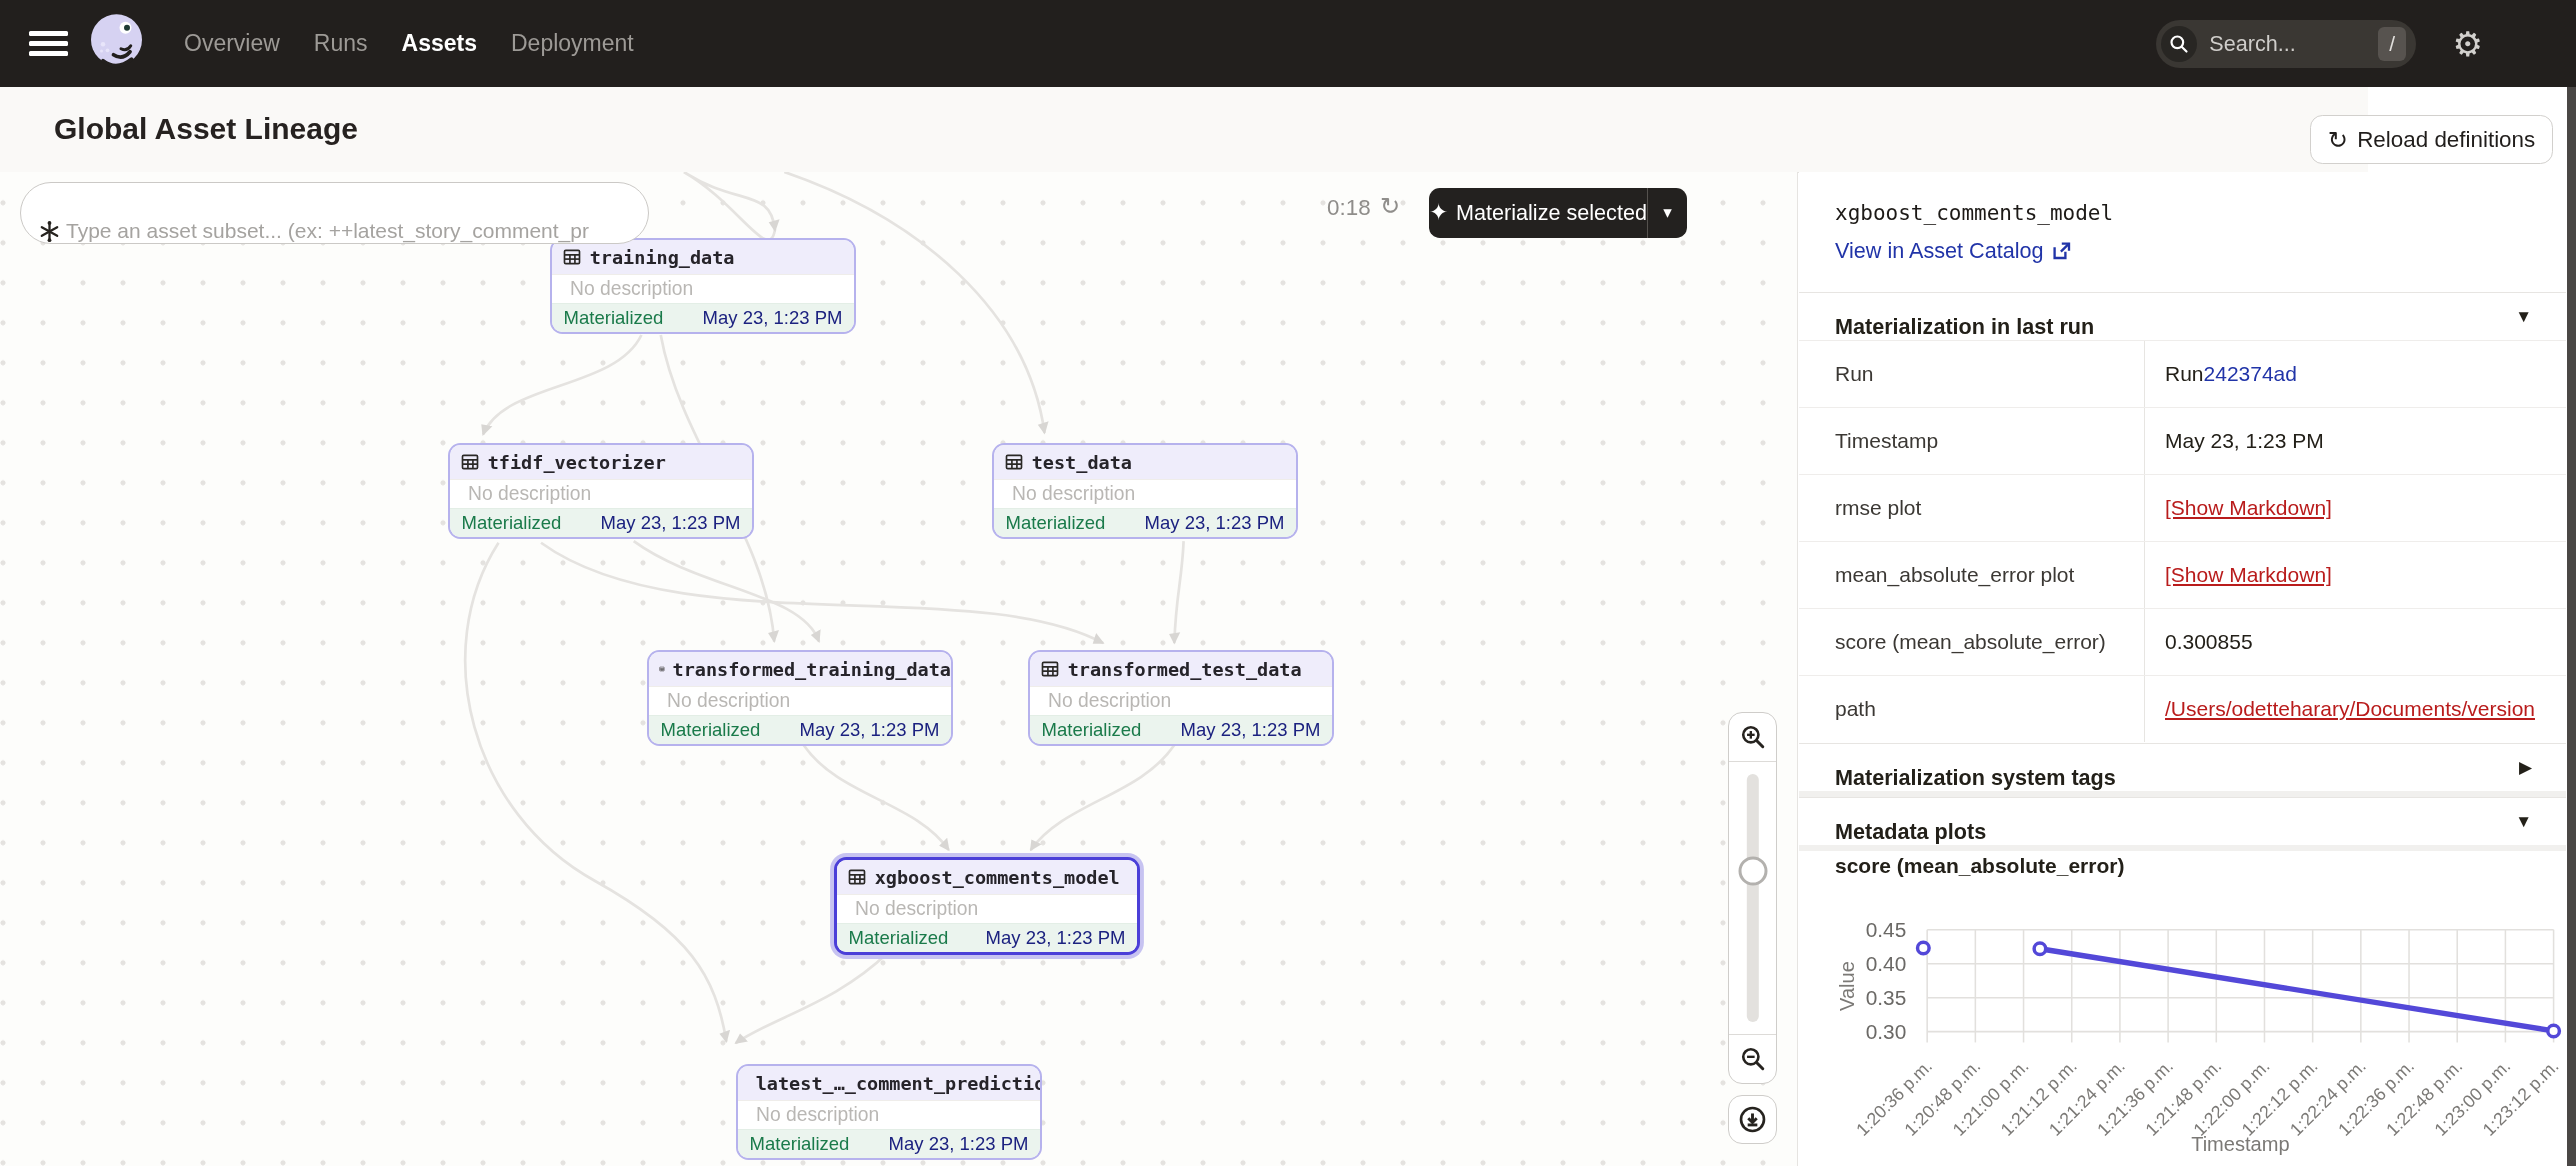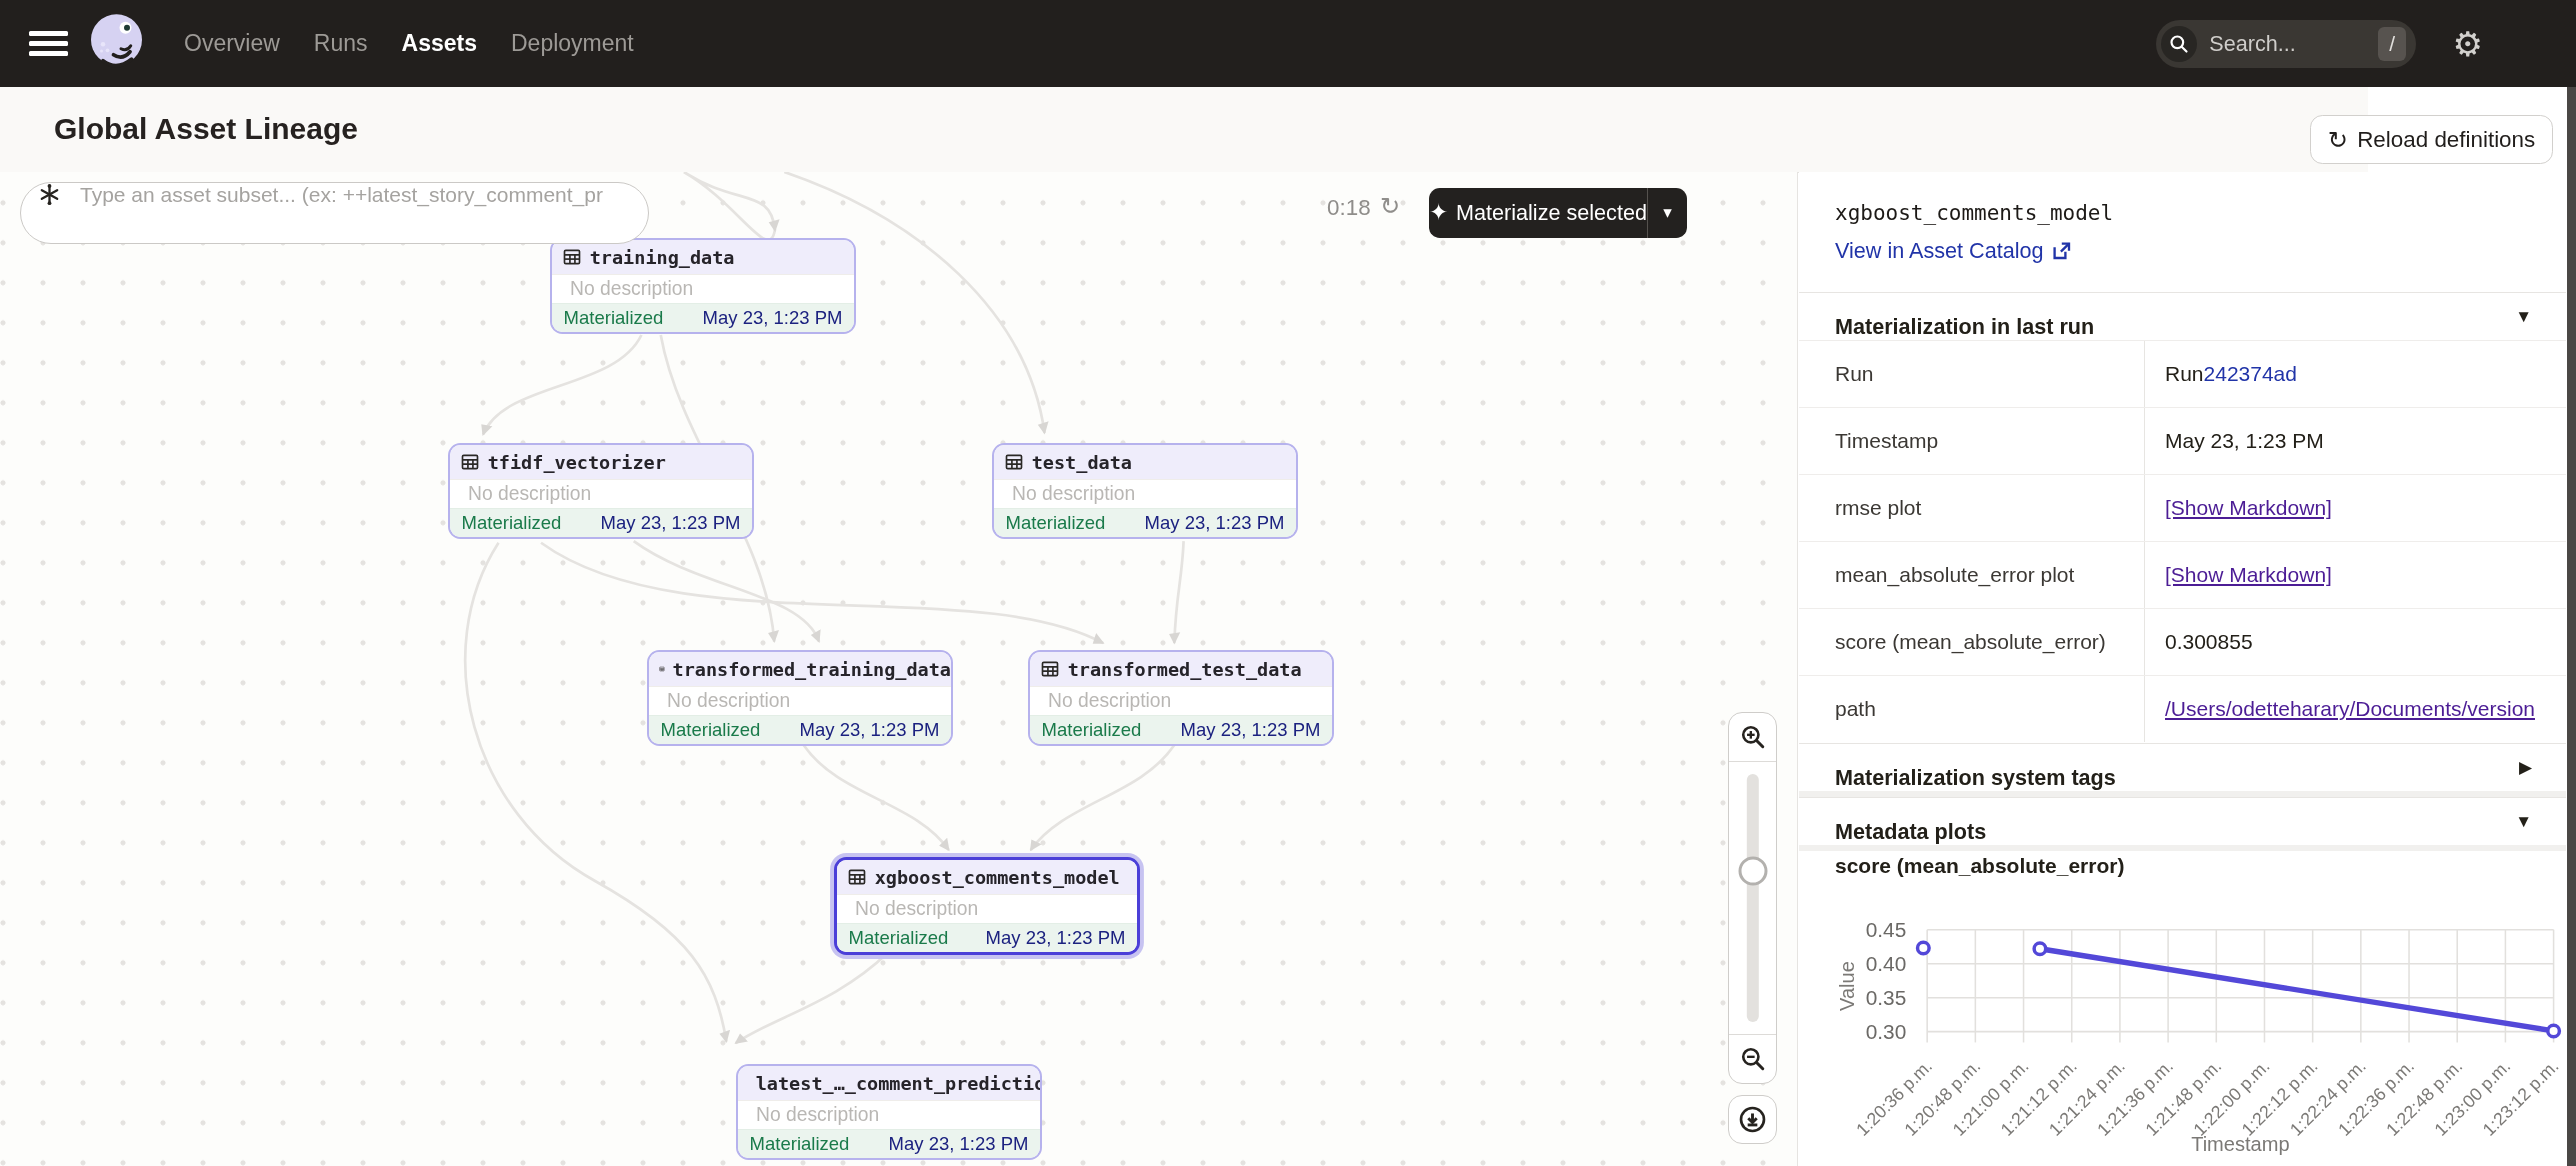--- a/index.html
+++ b/index.html
@@ -51,22 +51,22 @@
              font-weight:bold; white-space:nowrap; }
   .an-desc { height:29px; background:#fff; display:flex; align-items:center; padding-left:18px;
              font-size:19.3px; color:#B9B7B4; border-top:0.8px solid #EFEDEA; }
   .an-footer { height:29px; background:#EBF4EE; display:flex; align-items:center;
                justify-content:space-between; padding:0 11.6px; border-top:0.8px solid #E3EEE6; }
   .an-status { font-size:18.5px; color:#1A7A4A; }
   .an-date { font-size:18.5px; color:#1C2280; }
 
   
   .filter-box { position:absolute; left:20px; top:10px; width:629px; height:62px; background:#fff;
-                border:1.5px solid #CBC9C6; border-radius:31px; display:flex; align-items:flex-start;
-                padding:0 17px; gap:19px; z-index:5; overflow:hidden; }
+                border:1.5px solid #CBC9C6; border-radius:31px; display:flex; align-items:flex-end;
+                padding:0 17px; gap:5px; z-index:5; overflow:hidden; }
   .filter-ph { font-size:21px; color:#A5A3A0; white-space:nowrap; }
   .timer { position:absolute; left:1327px; top:23px; font-size:22.4px; color:#8F8D8A; z-index:5; }
   .refresh-glyph { position:absolute; left:1380px; top:20px; font-size:24px; color:#908E8B; z-index:5; cursor:pointer; }
   .mat-btn { position:absolute; left:1429px; top:15.5px; width:258px; height:50px; background:#23211F;
              border-radius:10.8px; display:flex; align-items:center; color:#fff; z-index:5; cursor:pointer; }
   .mat-main { flex:1; display:flex; align-items:center; justify-content:center; gap:7.7px; font-size:21.6px; }
   .spark { font-size:23px; line-height:1; }
   .mat-caret { width:40px; height:100%; border-left:0.8px solid #55524E; display:flex; align-items:center;
                justify-content:center; font-size:17px; color:#fff; }
 
@@ -99,21 +99,21 @@
   .sec-band { position:absolute; left:0; width:767px; height:6.2px; background:#F1F0EE; }
 
   .kv-table { position:absolute; left:0; top:168px; width:767px; }
   .kv-row { display:flex; height:67px; border-top:1.5px solid #EFEDEB; }
   .kv-label { width:346px; display:flex; align-items:center; padding-left:36px; font-size:21px;
               color:#3B3834; border-right:1.5px solid #E7E5E2; }
   .kv-value { flex:1; display:flex; align-items:center; padding-left:20px; font-size:21px; color:#232019;
               white-space:nowrap; overflow:hidden; }
   .v-plain { color:#232019; }
   .v-blue { color:#2134A8; cursor:pointer; }
-  .v-und { color:#4c1d95; text-decoration:underline; cursor:pointer; }
+  .v-und { color:#b91c1c; text-decoration:underline; cursor:pointer; }
 
   .chart-title { position:absolute; left:36px; top:682px; font-size:21px; font-weight:bold; color:#232019; }
   #metachart { position:absolute; left:16px; top:716px; }
 
   
   .scrollbar { position:absolute; left:2567px; top:87px; width:9.3px; height:1080px; background:#4A4745; z-index:9; }
 </style>
 </head>
 <body>
 

